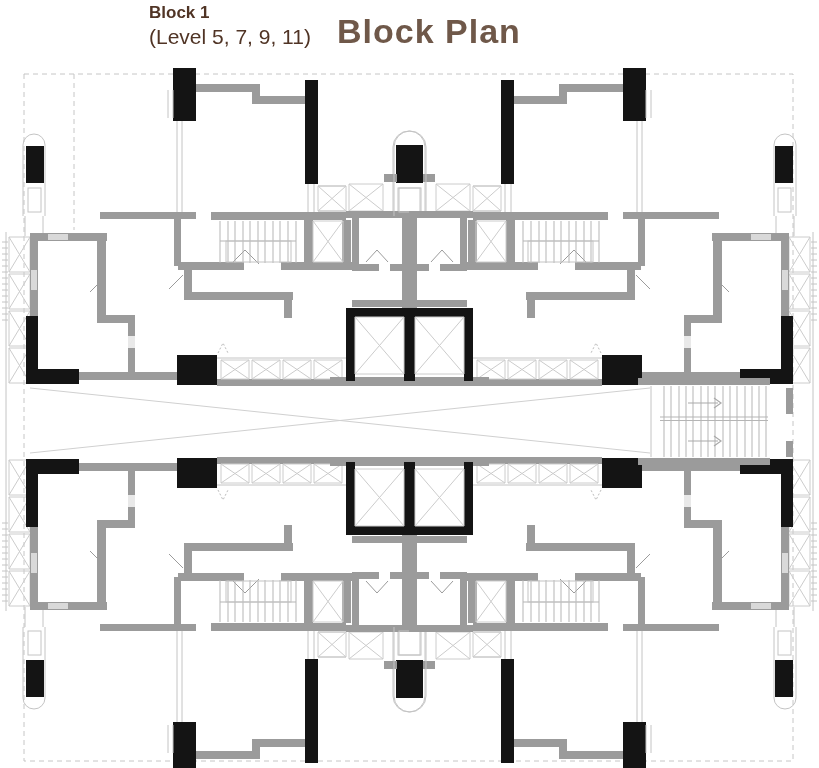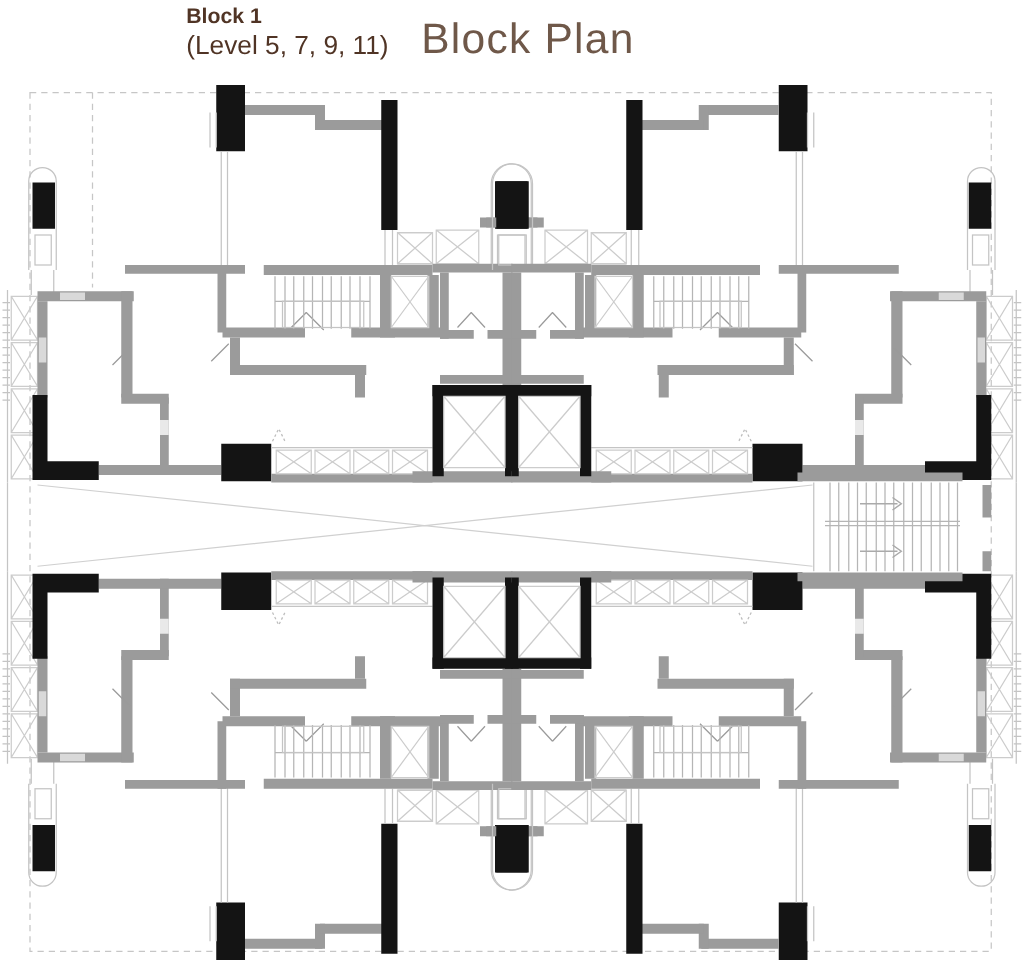--- a/index.html
+++ b/index.html
@@ -3,21 +3,21 @@
 <meta charset="utf-8">
 <style>
   html,body{margin:0;padding:0;background:#ffffff;}
   body{width:819px;height:768px;overflow:hidden;position:relative;
        font-family:"Liberation Sans","DejaVu Sans",sans-serif;}
   .page{position:absolute;inset:0;background:#fff;padding-left:39px;}
 
   
   .t-block{position:absolute;left:149px;top:3px;font-size:17px;font-weight:bold;color:#503425;}
   .t-levels{position:absolute;left:149px;top:25px;font-size:21px;color:#503425;}
-  .t-plan{position:absolute;left:337px;top:12px;font-size:34px;font-weight:400;
+  .t-plan{position:absolute;left:337px;top:12px;font-size:34px;font-weight:700;
           color:#6f5849;letter-spacing:1px;}
 
   
   svg{position:absolute;left:0;top:0;}
   .w  {fill:#9b9b9b;}                                   
   .wl {fill:#d9d9d9;}                                   
   .wg {fill:#e9e9e9;}                                   
   .k  {fill:#141414;}                                   
   .tl {stroke:#c4c4c4;stroke-width:1;fill:none;}        
   .xp {stroke:#cccccc;stroke-width:1;fill:none;}        

